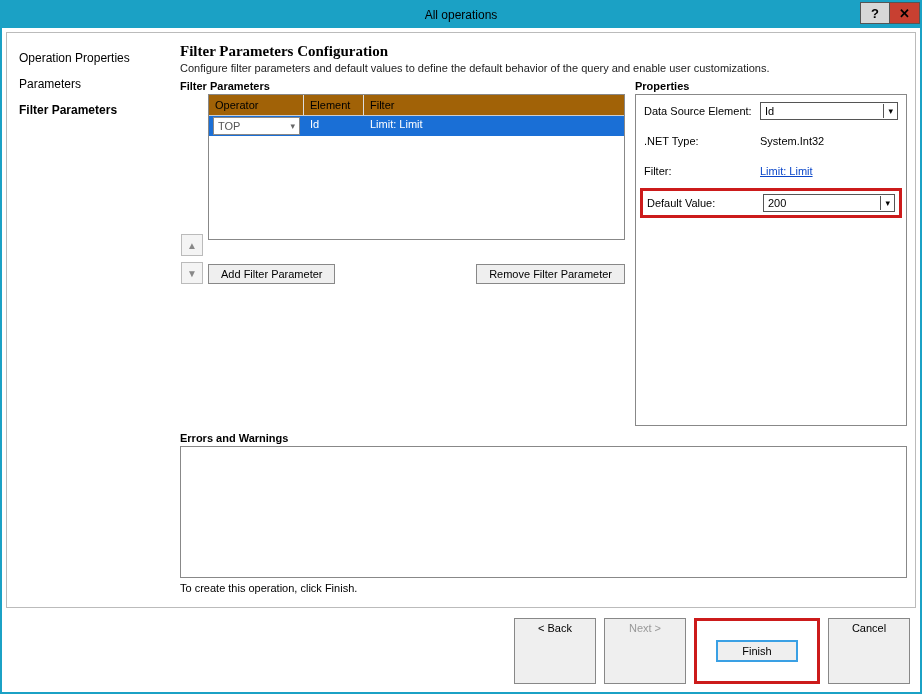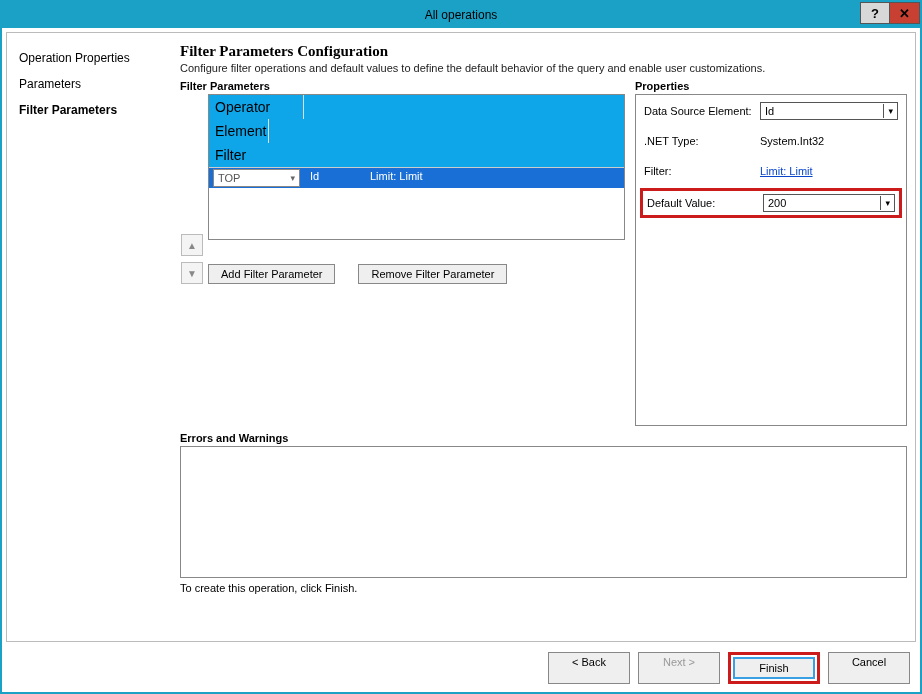--- a/index.html
+++ b/index.html
@@ -72,43 +72,42 @@
     width:22px; height:22px; border:1px solid #bbb; background:#f4f4f4;
     display:flex; align-items:center; justify-content:center;
     font-size:10px; color:#888;
   }
 
   .grid-box {
     border:1px solid #888; height: 332px; flex:1;
     display:flex; flex-direction:column;
   }
   .grid-header {
-    display:flex; background:#0ea5e9; border-bottom:1px solid #ccc;
-    font-size:14px;
-    flex-direction:column;
+    display:flex; background:#a16207; border-bottom:1px solid #ccc;
+    font-size:11px;
   }
   .gh-op { width:95px; padding:4px 6px; border-right:1px solid #ddd; }
   .gh-el { width:60px; padding:4px 6px; border-right:1px solid #ddd; }
   .gh-fl { flex:1; padding:4px 6px; }
   .grid-row {
     display:flex; font-size:11px;
     background:#1a6fd6; color:#fff;
   }
   .gr-op { width:95px; padding:0 3px; }
   .gr-op-inner {
     display:flex; align-items:center; justify-content:space-between;
     background:#fff; color:#555; border:1px solid #888;
     height:18px; padding:0 4px; font-size:11px; margin:1px;
   }
   .gr-op-inner .chev { font-size:9px; color:#666; }
   .gr-el { width:60px; padding:2px 6px; }
   .gr-fl { flex:1; padding:2px 6px; }
 
   .below-grid-btns {
-    display:flex; gap:23px; justify-content:flex-start; margin-top:24px;
+    display:flex; gap:23px; justify-content:space-between; margin-top:24px;
   }
   .std-btn {
     font-size:11px; padding:3px 12px; border:1px solid #888;
     background:#efefef; min-width:120px; text-align:center;
     cursor:pointer;
   }
 
   .props-box {
     border:1px solid #888; height:332px;
     padding:6px 8px; font-size:11px;
@@ -136,21 +135,21 @@
   .footer-btns {
     display:flex; gap:8px; justify-content:flex-end;
     padding:6px 10px 8px 0;
   }
   .footer-btn {
     width:82px; font-size:11px; padding:3px 0;
     border:1px solid #888; background:#efefef; text-align:center;
     cursor:pointer;
   }
   .footer-btn.disabled { color:#999; cursor:default; }
-  .finish-wrap { border:3px solid #cc1b1b; padding:2px; }
+  .finish-wrap { border:3px solid #cc1b1b; padding:19px; }
   .finish-btn { border:2px solid #3aa0e4; }
 </style>
 </head>
 <body>
 
 <div class="window">
   <div class="titlebar">
     <div class="titlebar-title">All operations</div>
     <div class="titlebar-controls">
       <div class="titlebar-btn help-btn">?</div>
@@ -161,21 +160,21 @@
   <div class="outer-content">
     <div class="body-split">
       <div class="sidebar">
         <div class="sidebar-item">Operation Properties</div>
         <div class="sidebar-item">Parameters</div>
         <div class="sidebar-item active">Filter Parameters</div>
       </div>
 
       <div class="main">
         <div class="main-title">Filter Parameters Configuration</div>
-        <div class="main-subtitle">Configure filter operations and default values to define the default behavior of the query and enable user customizations.</div>
+        <div class="main-subtitle">Configure filter parameters and default values to define the default behavior of the query and enable user customizations.</div>
 
         <div class="columns">
           <div class="left-col">
             <div class="section-label">Filter Parameters</div>
             <div class="filter-area">
               <div class="mover-btns">
                 <div class="mover-btn">▲</div>
                 <div class="mover-btn">▼</div>
               </div>
               <div style="flex:1; display:flex; flex-direction:column;">

